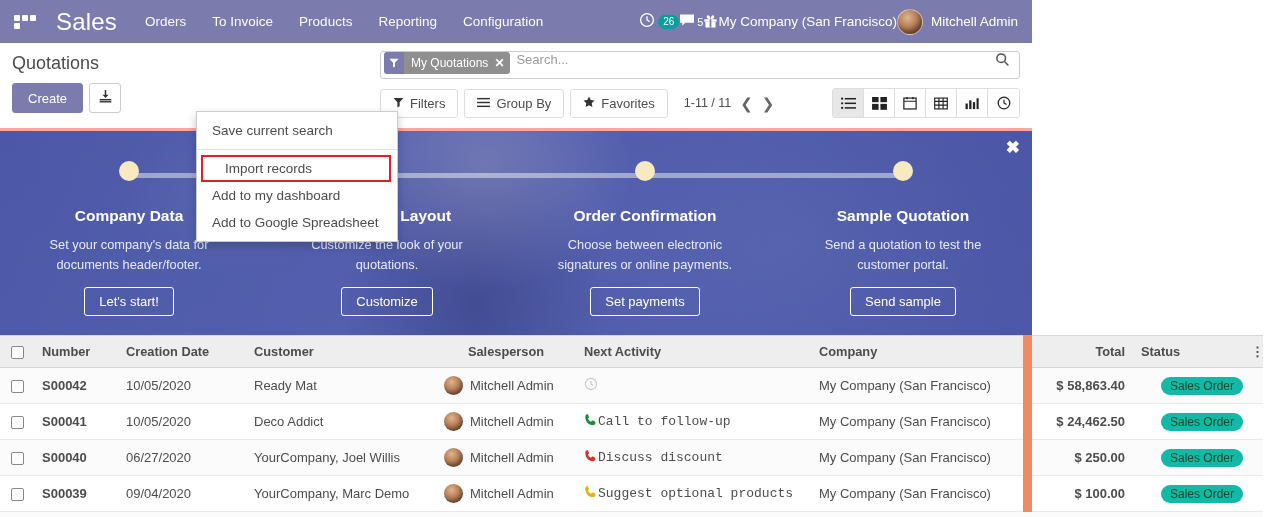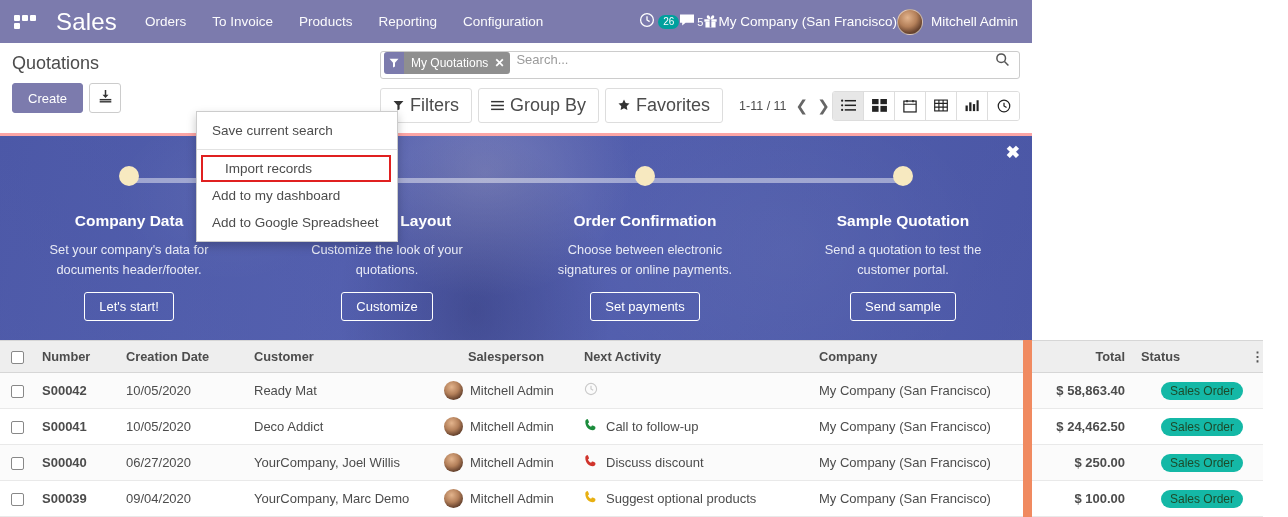--- a/index.html
+++ b/index.html
@@ -66,21 +66,21 @@
   .search-input {
     flex: 1; border: 0; outline: 0; font-size: 13px; color: #555; padding-left: 4px;
     font-family: inherit; background: transparent;
   }
   .search-input::placeholder { color: #9b9b9b; }
   .search-mag { padding: 0 7px; color: #666; display: flex; align-items: center; }
 
   .cp-tools { display: flex; align-items: center; margin-top: 9px; }
   .dd-btn {
     border: 1px solid #ddd; background: #fff; border-radius: 3px; padding: 6px 12px;
-    font-size: 18px; color: #4c4c4c; display: flex; align-items: center; gap: 6px;
+    font-size: 13px; color: #4c4c4c; display: flex; align-items: center; gap: 6px;
     cursor: pointer; font-family: inherit; white-space: nowrap;
   }
   .dd-btn + .dd-btn { margin-left: 6px; }
   .dd-btn.open { border-color: #ddd; box-shadow: none; }
   .pager { margin-left: 16px; display: flex; align-items: center; gap: 9px; color: #4c4c4c; font-size: 12.5px; }
   .pager-arrow { cursor: pointer; color: #666; font-size: 15px; line-height: 1; }
   .views { margin-left: auto; display: flex; border: 1px solid #ddd; border-radius: 3px; overflow: hidden; }
   .view-btn {
     width: 31px; height: 28px; display: flex; align-items: center; justify-content: center;
     background: #fff; border-right: 1px solid #ddd; cursor: pointer; color: #333;
@@ -158,21 +158,21 @@
   .c-comp { width: 212px; }
   .c-total { width: 110px; text-align: right; font-weight: 700; }
   .c-status { width: 110px; }
   .c-menu { width: 20px; text-align: center; }
   .num-cell { font-weight: 700; color: #4c4c4c; }
   .sp-cell { display: flex; align-items: center; gap: 7px; }
   .sp-av {
     width: 19px; height: 19px; border-radius: 50%; flex: none;
     background: radial-gradient(circle at 40% 32%, #e3b48d 0%, #b4805a 42%, #6a4530 72%, #3d2a1d 100%);
   }
-  .act-cell { display: flex; align-items: center; gap: 8px; }
+  .act-cell { display: flex; align-items: center; gap: 0; font-family: Liberation Mono, monospace; }
   .badge-so {
     background: #14b8a6; color: #1d4a2a; border-radius: 11px; padding: 2px 9px;
     font-size: 12px; display: inline-block; margin-left: 20px;
   }
   .vdots { color: #555; font-size: 13px; letter-spacing: 0; cursor: pointer; line-height: .8; }
   .scroll-v {
     position: absolute; right: 0; top: 0; width: 9px; height: 177px;
     background: #F08A60; z-index: 20;
   }
 </style>

